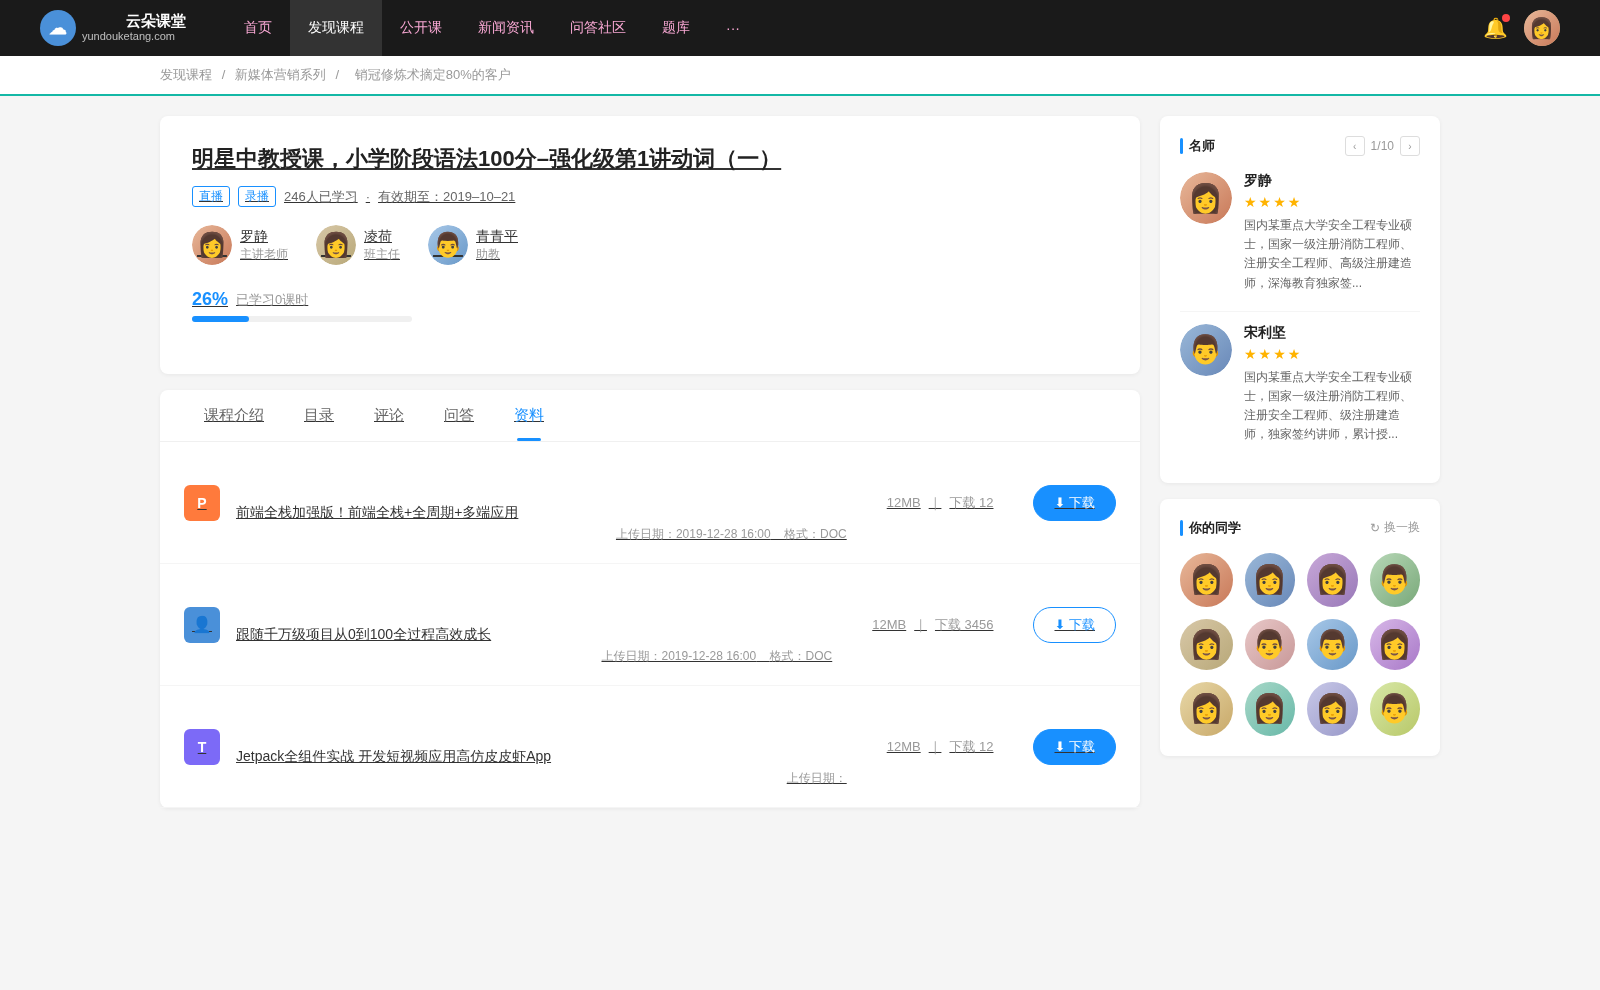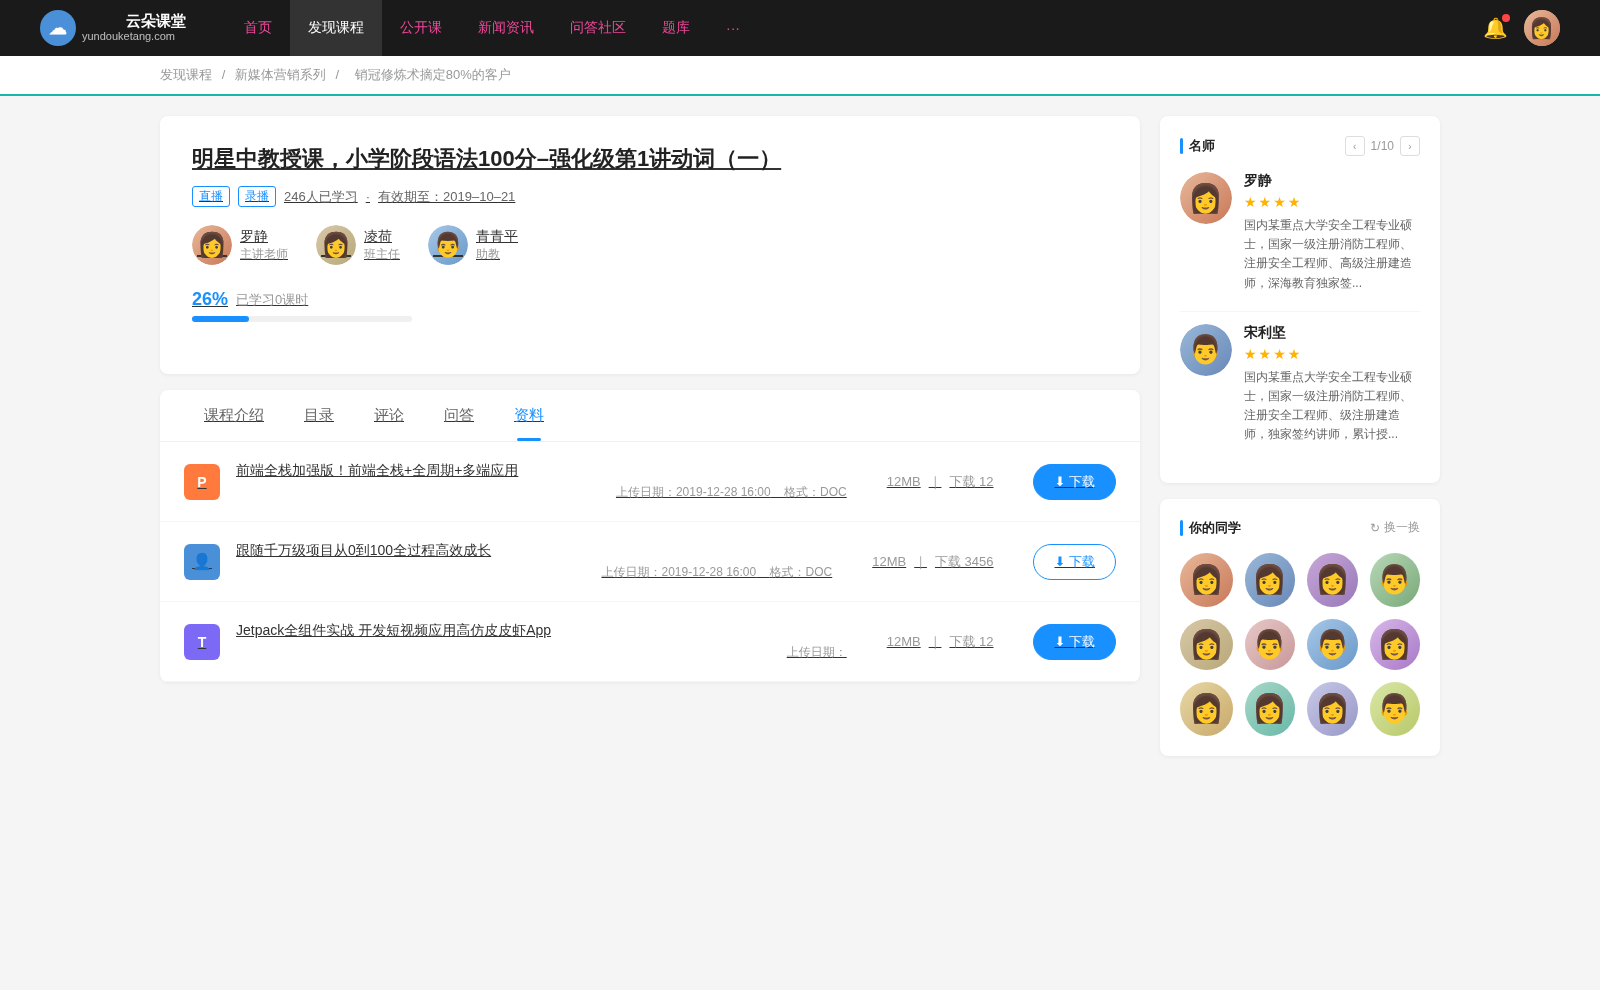--- a/index.html
+++ b/index.html
@@ -6,21 +6,21 @@
     body { font-family: -apple-system, BlinkMacSystemFont, 'PingFang SC', 'Microsoft YaHei', sans-serif; background: #f5f5f5; font-size: 14px; color: #333; }
 
     
     .nav { background: #1a1a1a; height: 56px; display: flex; align-items: center; padding: 0 40px; position: relative; }
     .nav-logo { display: flex; align-items: center; margin-right: 40px; }
     .nav-logo-icon { width: 36px; height: 36px; background: #4a90d9; border-radius: 50%; display: flex; align-items: center; justify-content: center; color: white; font-size: 18px; font-weight: bold; margin-right: 6px; }
     .nav-logo-text { color: white; font-size: 13px; line-height: 1.2; }
     .nav-logo-text .main { font-size: 15px; font-weight: bold; margin-left: 44px; }
     .nav-logo-text .sub { font-size: 11px; opacity: 0.7; }
     .nav-items { display: flex; align-items: center; gap: 0; }
-    .nav-item { color: #ec4899; padding: 0 18px; height: 56px; display: flex; align-items: center; cursor: pointer; font-size: 14px; transition: color 0.2s; }
+    .nav-item { color: #f9a8d4; padding: 0 18px; height: 56px; display: flex; align-items: center; cursor: pointer; font-size: 14px; transition: color 0.2s; }
     .nav-item.active { background: #333; color: white; }
     .nav-right { margin-left: auto; display: flex; align-items: center; gap: 16px; }
     .nav-bell { position: relative; cursor: pointer; }
     .nav-bell-icon { font-size: 20px; color: #ccc; }
     .nav-bell-dot { position: absolute; top: -2px; right: -2px; width: 8px; height: 8px; background: #ff4444; border-radius: 50%; }
     .nav-avatar { width: 36px; height: 36px; border-radius: 50%; background: #c8a882; overflow: hidden; cursor: pointer; display: flex; align-items: center; justify-content: center; }
     .nav-avatar-img { width: 100%; height: 100%; background: linear-gradient(135deg, #e8c49a, #c8956a); border-radius: 50%; }
 
     
     .breadcrumb { background: white; padding: 10px 160px; font-size: 13px; color: #999; border-bottom: 2px solid #14b8a6; }
@@ -64,21 +64,21 @@
     .tab-item.active { color: #1890ff; }
     .tab-item.active::after { content: ''; position: absolute; bottom: 0; left: 50%; transform: translateX(-50%); width: 24px; height: 3px; background: #1890ff; border-radius: 2px; }
     .tab-content { padding: 0; }
 
     
     .resource-item { display: flex; align-items: center; padding: 20px 24px; border-bottom: 1px solid #f5f5f5; gap: 16px; }
     .resource-icon { width: 36px; height: 36px; border-radius: 6px; display: flex; align-items: center; justify-content: center; color: white; font-size: 14px; font-weight: bold; flex-shrink: 0; }
     .resource-icon.orange { background: #ff7a3c; }
     .resource-icon.blue { background: #4a90d9; }
     .resource-icon.purple { background: #7c6af7; }
-    .resource-info { flex: 1; min-width: 0; }
+    .resource-info { flex: 1; min-width: 0; margin-top: 42px; }
     .resource-title { font-size: 14px; color: #333; margin-bottom: 4px; font-weight: 500; }
     .resource-meta { font-size: 12px; color: #999; text-align: right; }
     .resource-stats { display: flex; align-items: center; gap: 8px; color: #999; font-size: 13px; white-space: nowrap; margin: 0 24px; }
     .resource-stats span { color: #999; }
     .btn-download { border: 1px solid #1890ff; color: #1890ff; background: white; padding: 8px 20px; border-radius: 20px; cursor: pointer; font-size: 13px; white-space: nowrap; }
     .btn-download.filled { background: #1890ff; color: white; }
 
     
     .right-sidebar { width: 280px; flex-shrink: 0; }
 

